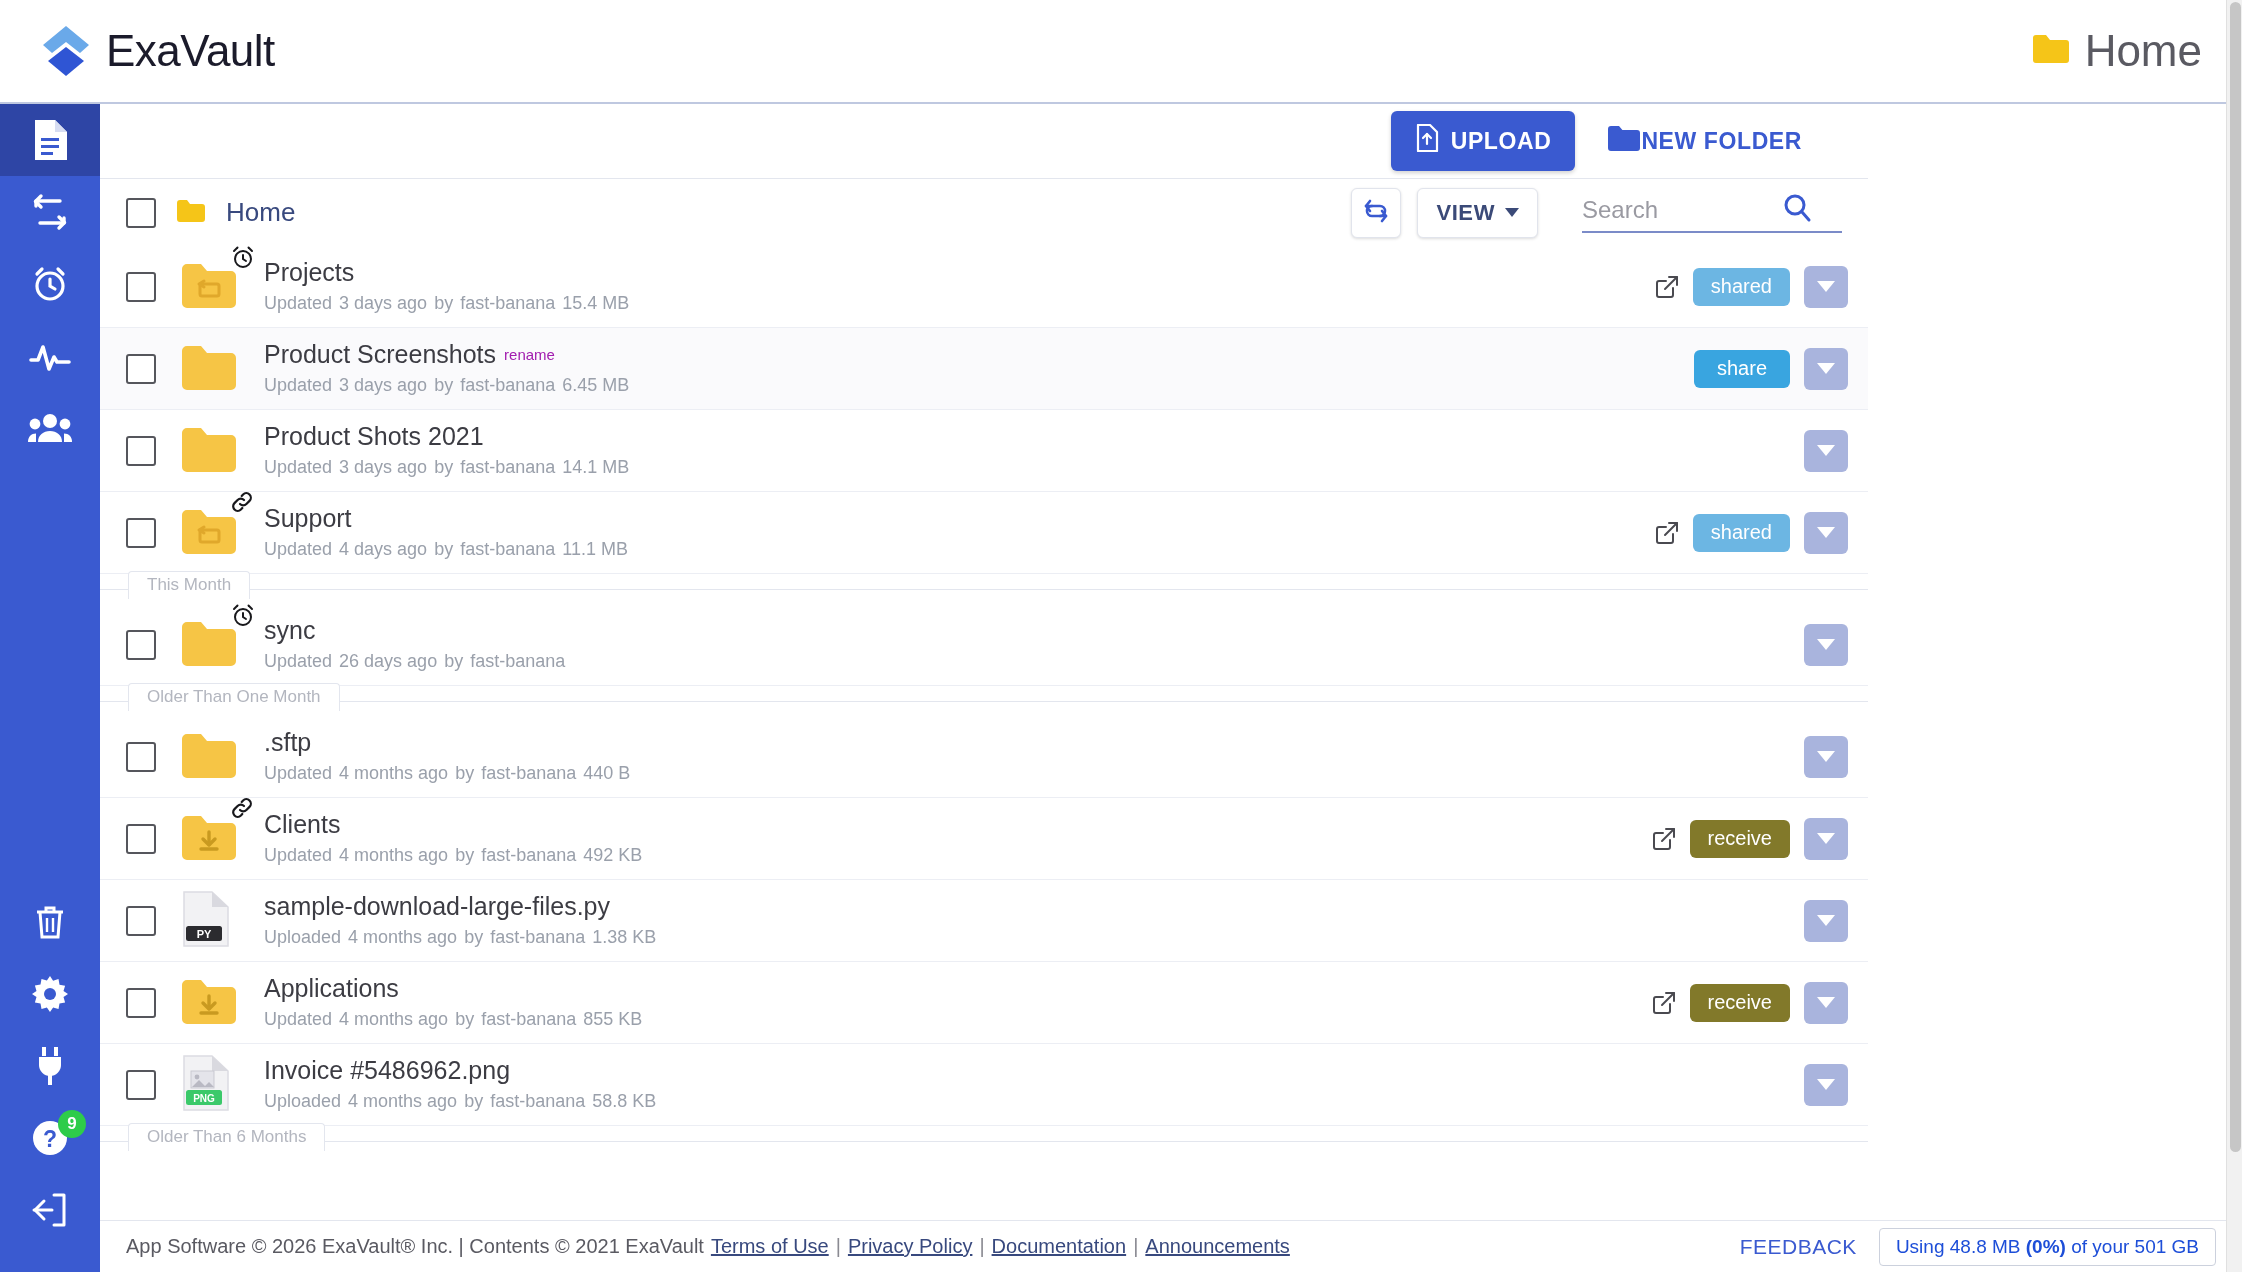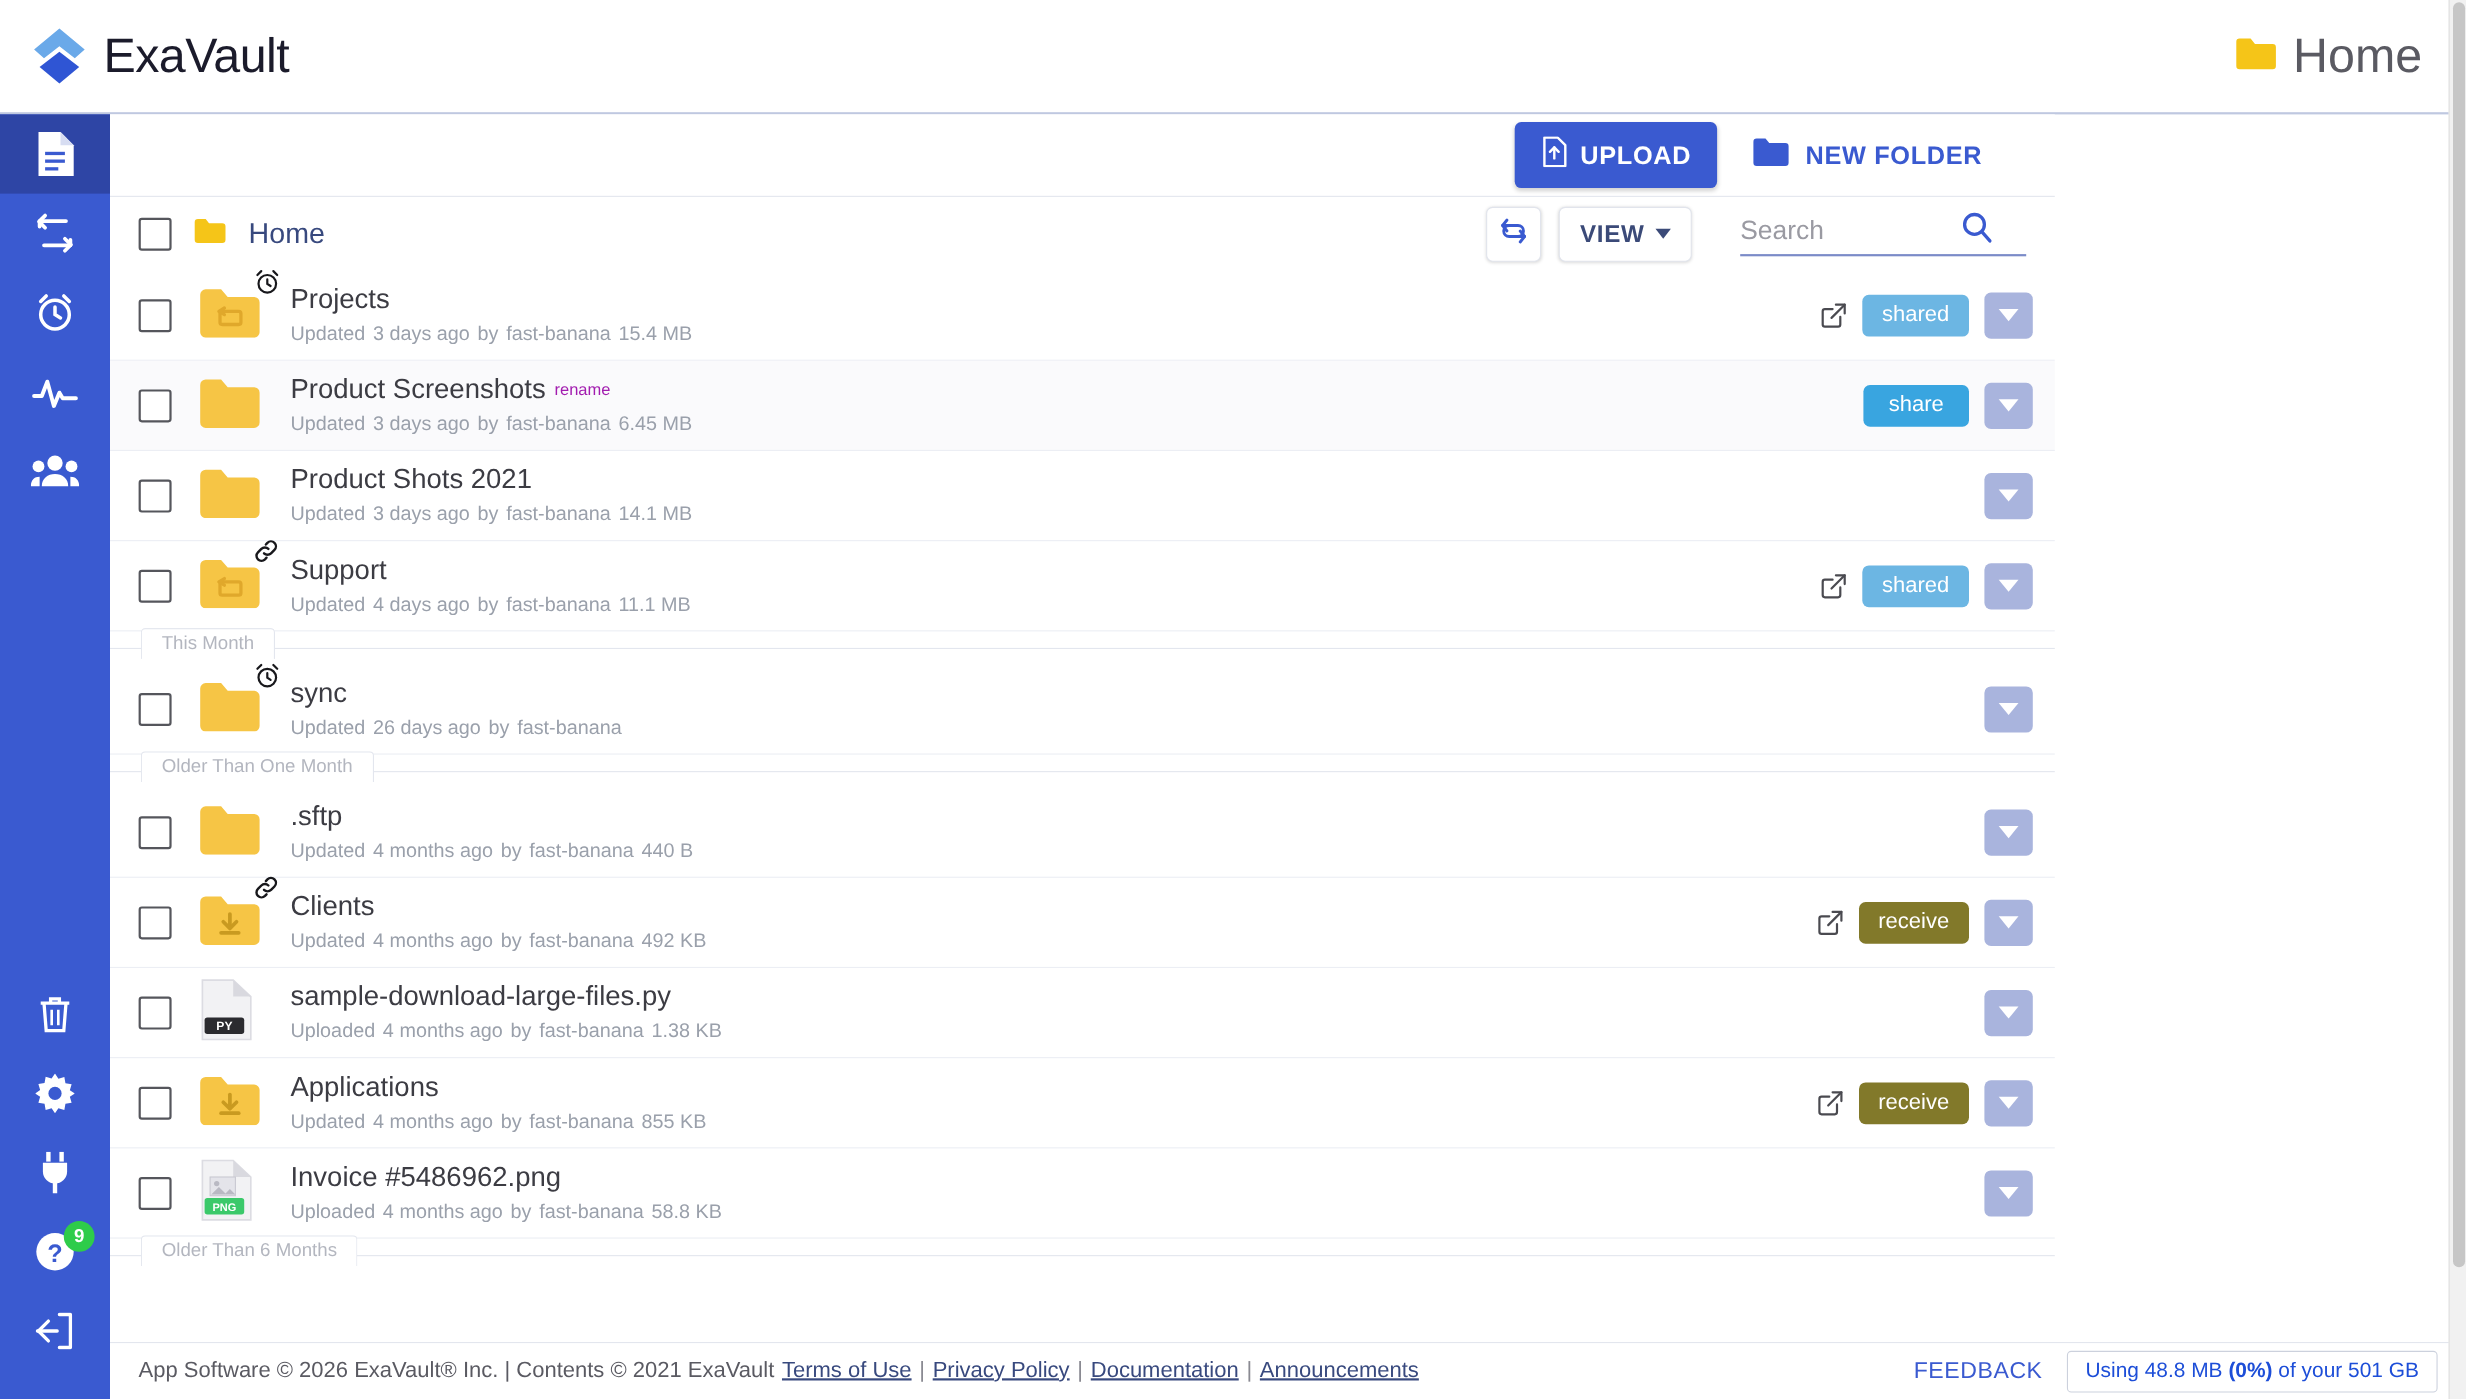--- a/index.html
+++ b/index.html
@@ -10,21 +10,21 @@
     overflow: hidden;
   }
   body { position: relative; }
 
   
   .topbar {
     position: absolute; top: 0; left: 0; width: 2242px; height: 104px;
     background: #fff; border-bottom: 2px solid #bfc8e0;
     display: flex; align-items: center; justify-content: space-between;
   }
-  .brand { display: flex; align-items: center; padding-left: 28px; }
+  .brand { display: flex; align-items: center; padding-left: 40px; }
   .brand-logo { width: 52px; height: 56px; margin-right: 14px; }
   .brand-name { font-size: 44px; color: #1b1b2b; letter-spacing: -0.5px; font-weight: 400;}
   .page-loc { display: flex; align-items: center; padding-right: 40px; }
   .page-loc .folder-ic { margin-right: 14px; }
   .page-loc-title { font-size: 44px; color: #5a5a62; font-weight: 300; }
 
   
   .sidebar {
     position: absolute; left: 0; top: 104px; width: 100px; height: 1168px;
     background: #3a5ad0;
@@ -57,21 +57,21 @@
   }
   .btn-upload {
     display: flex; align-items: center; gap: 12px;
     background: #3a5ad0; color: #fff;
     border: none; border-radius: 6px;
     padding: 13px 24px; font-size: 23px; font-weight: 700;
     letter-spacing: 0.6px; cursor: pointer;
     box-shadow: 0 2px 4px rgba(0,0,0,.18);
   }
   .btn-newfolder {
-    display: flex; align-items: center; gap: 14px;
+    display: flex; align-items: center; 
     background: transparent; border: none; cursor: pointer;
     color: #3a5ad0; font-size: 23px; font-weight: 700; letter-spacing: 0.6px;
     padding: 13px 6px;
   }
 
   
   .crumb-bar {
     height: 68px; display: flex; align-items: center;
     border-top: 1px solid #e3e6ee;
     padding-left: 26px; padding-right: 26px;

